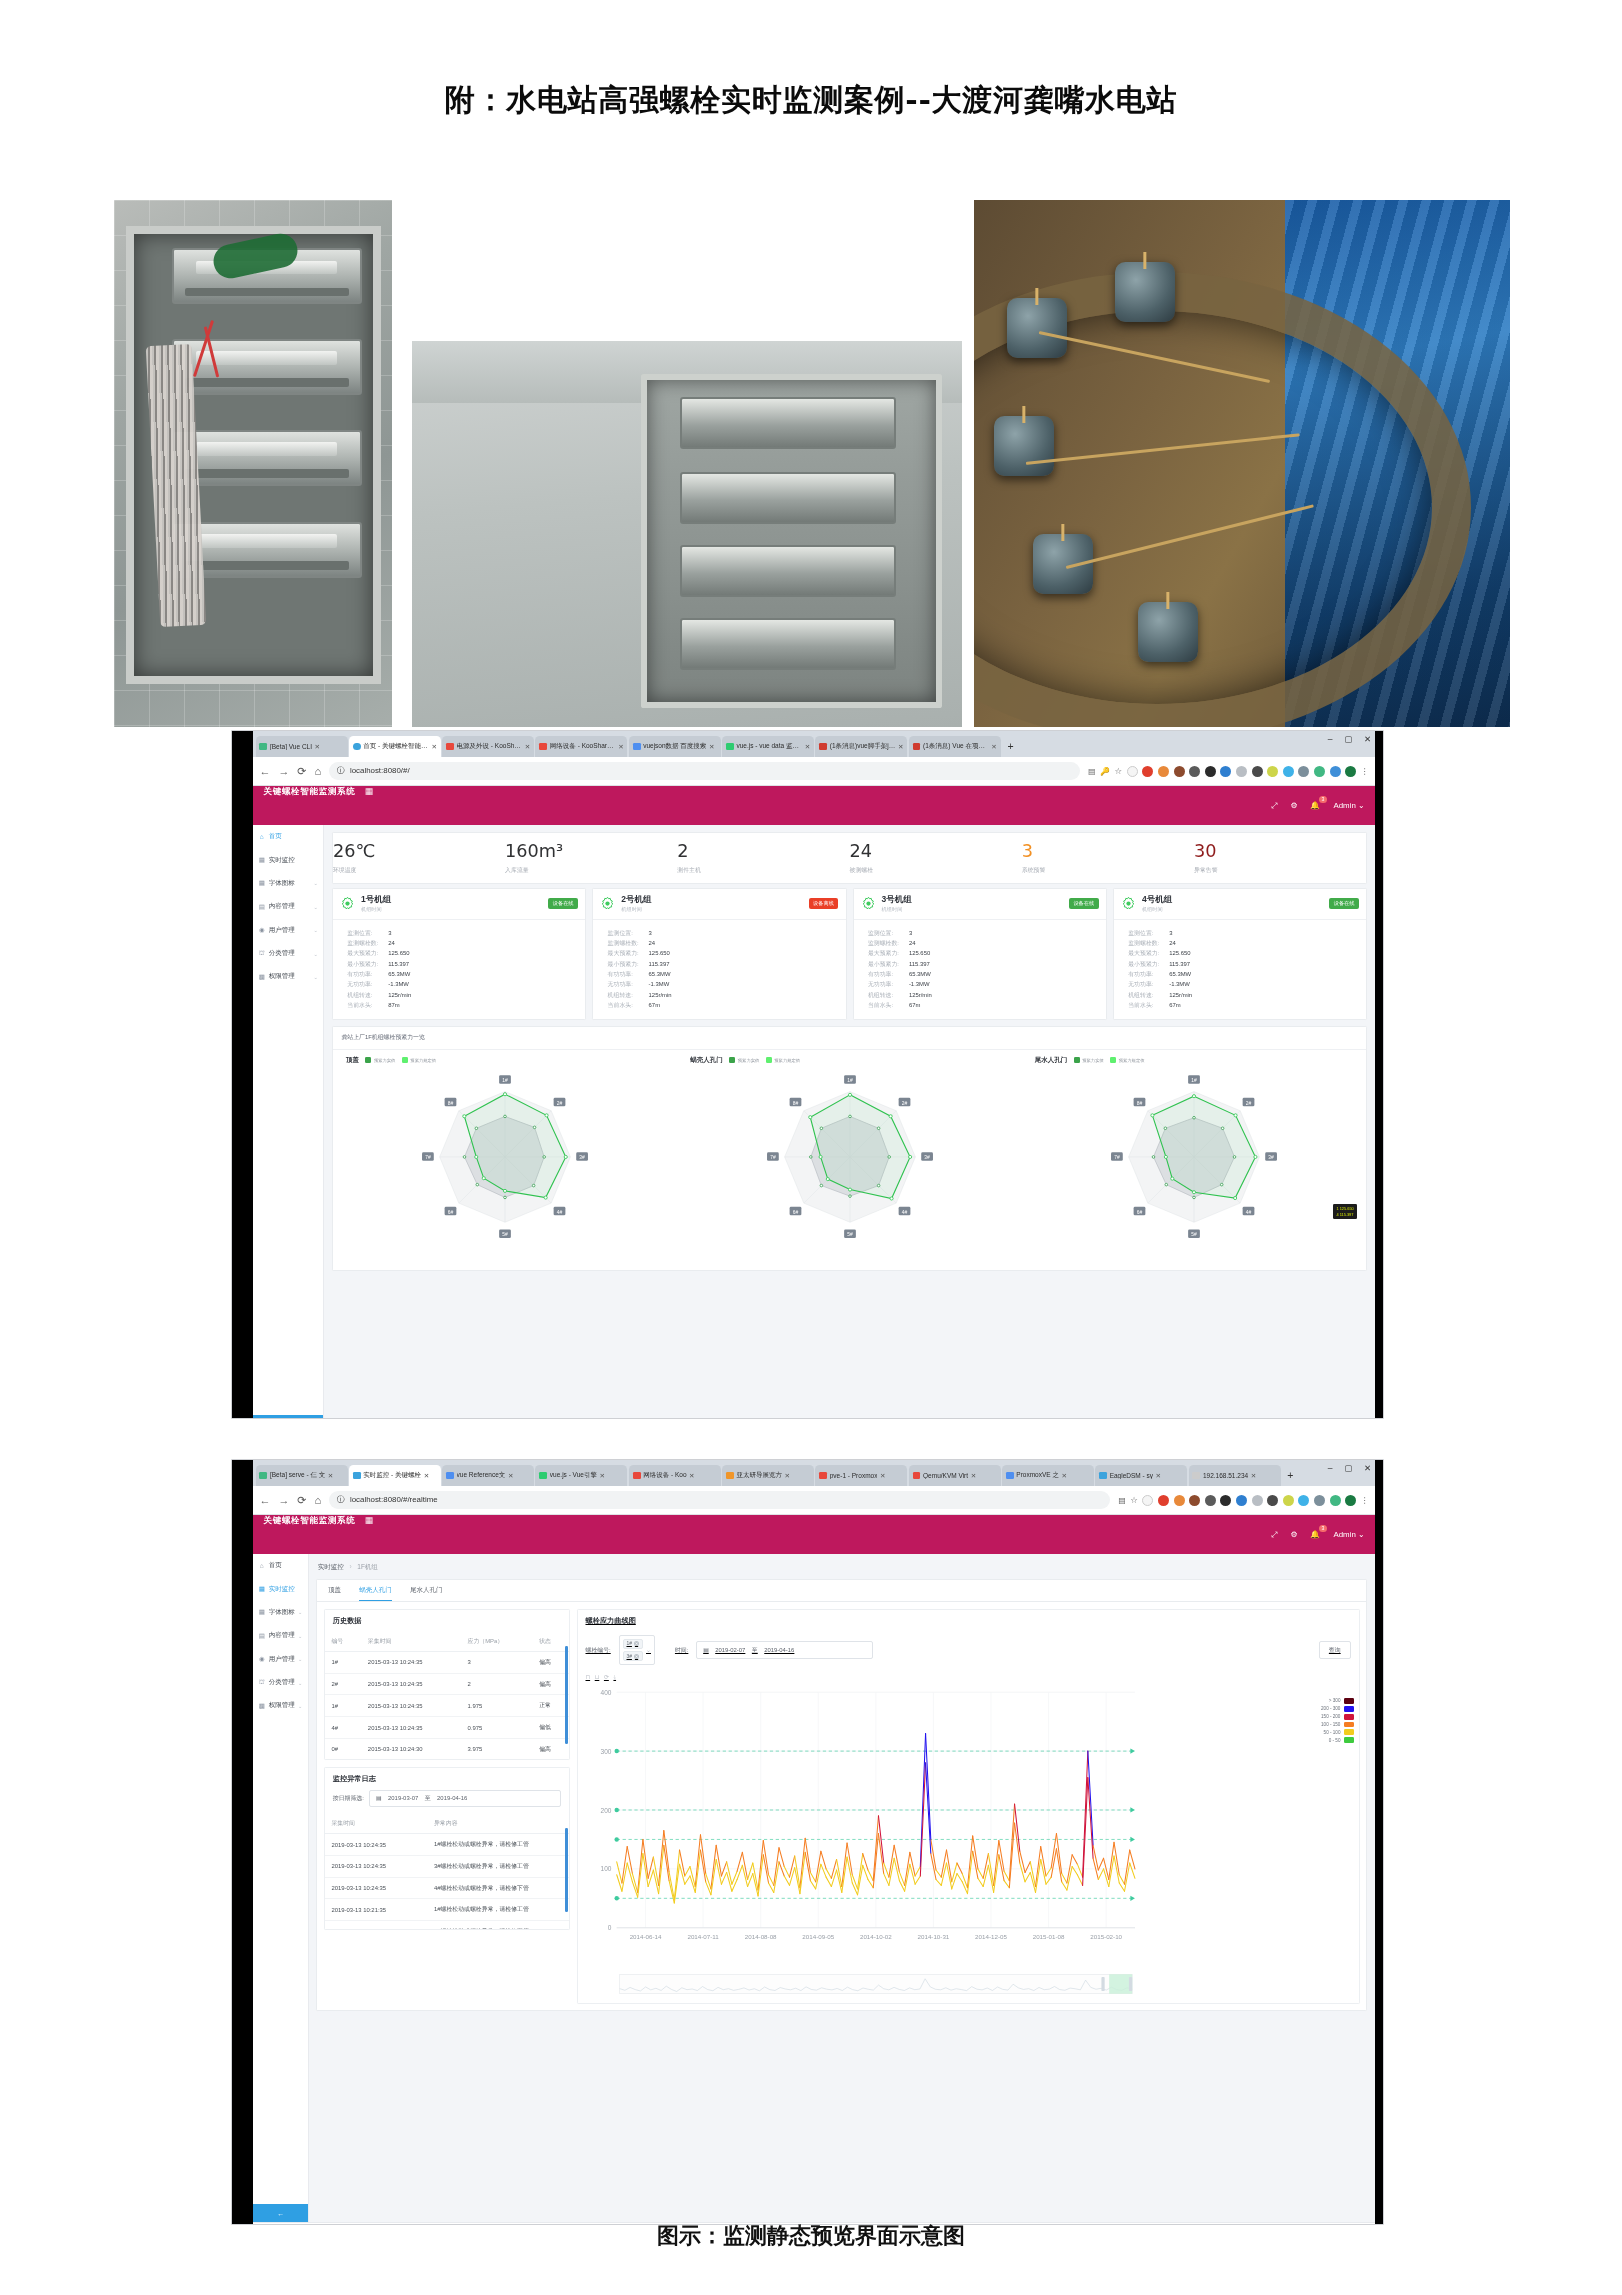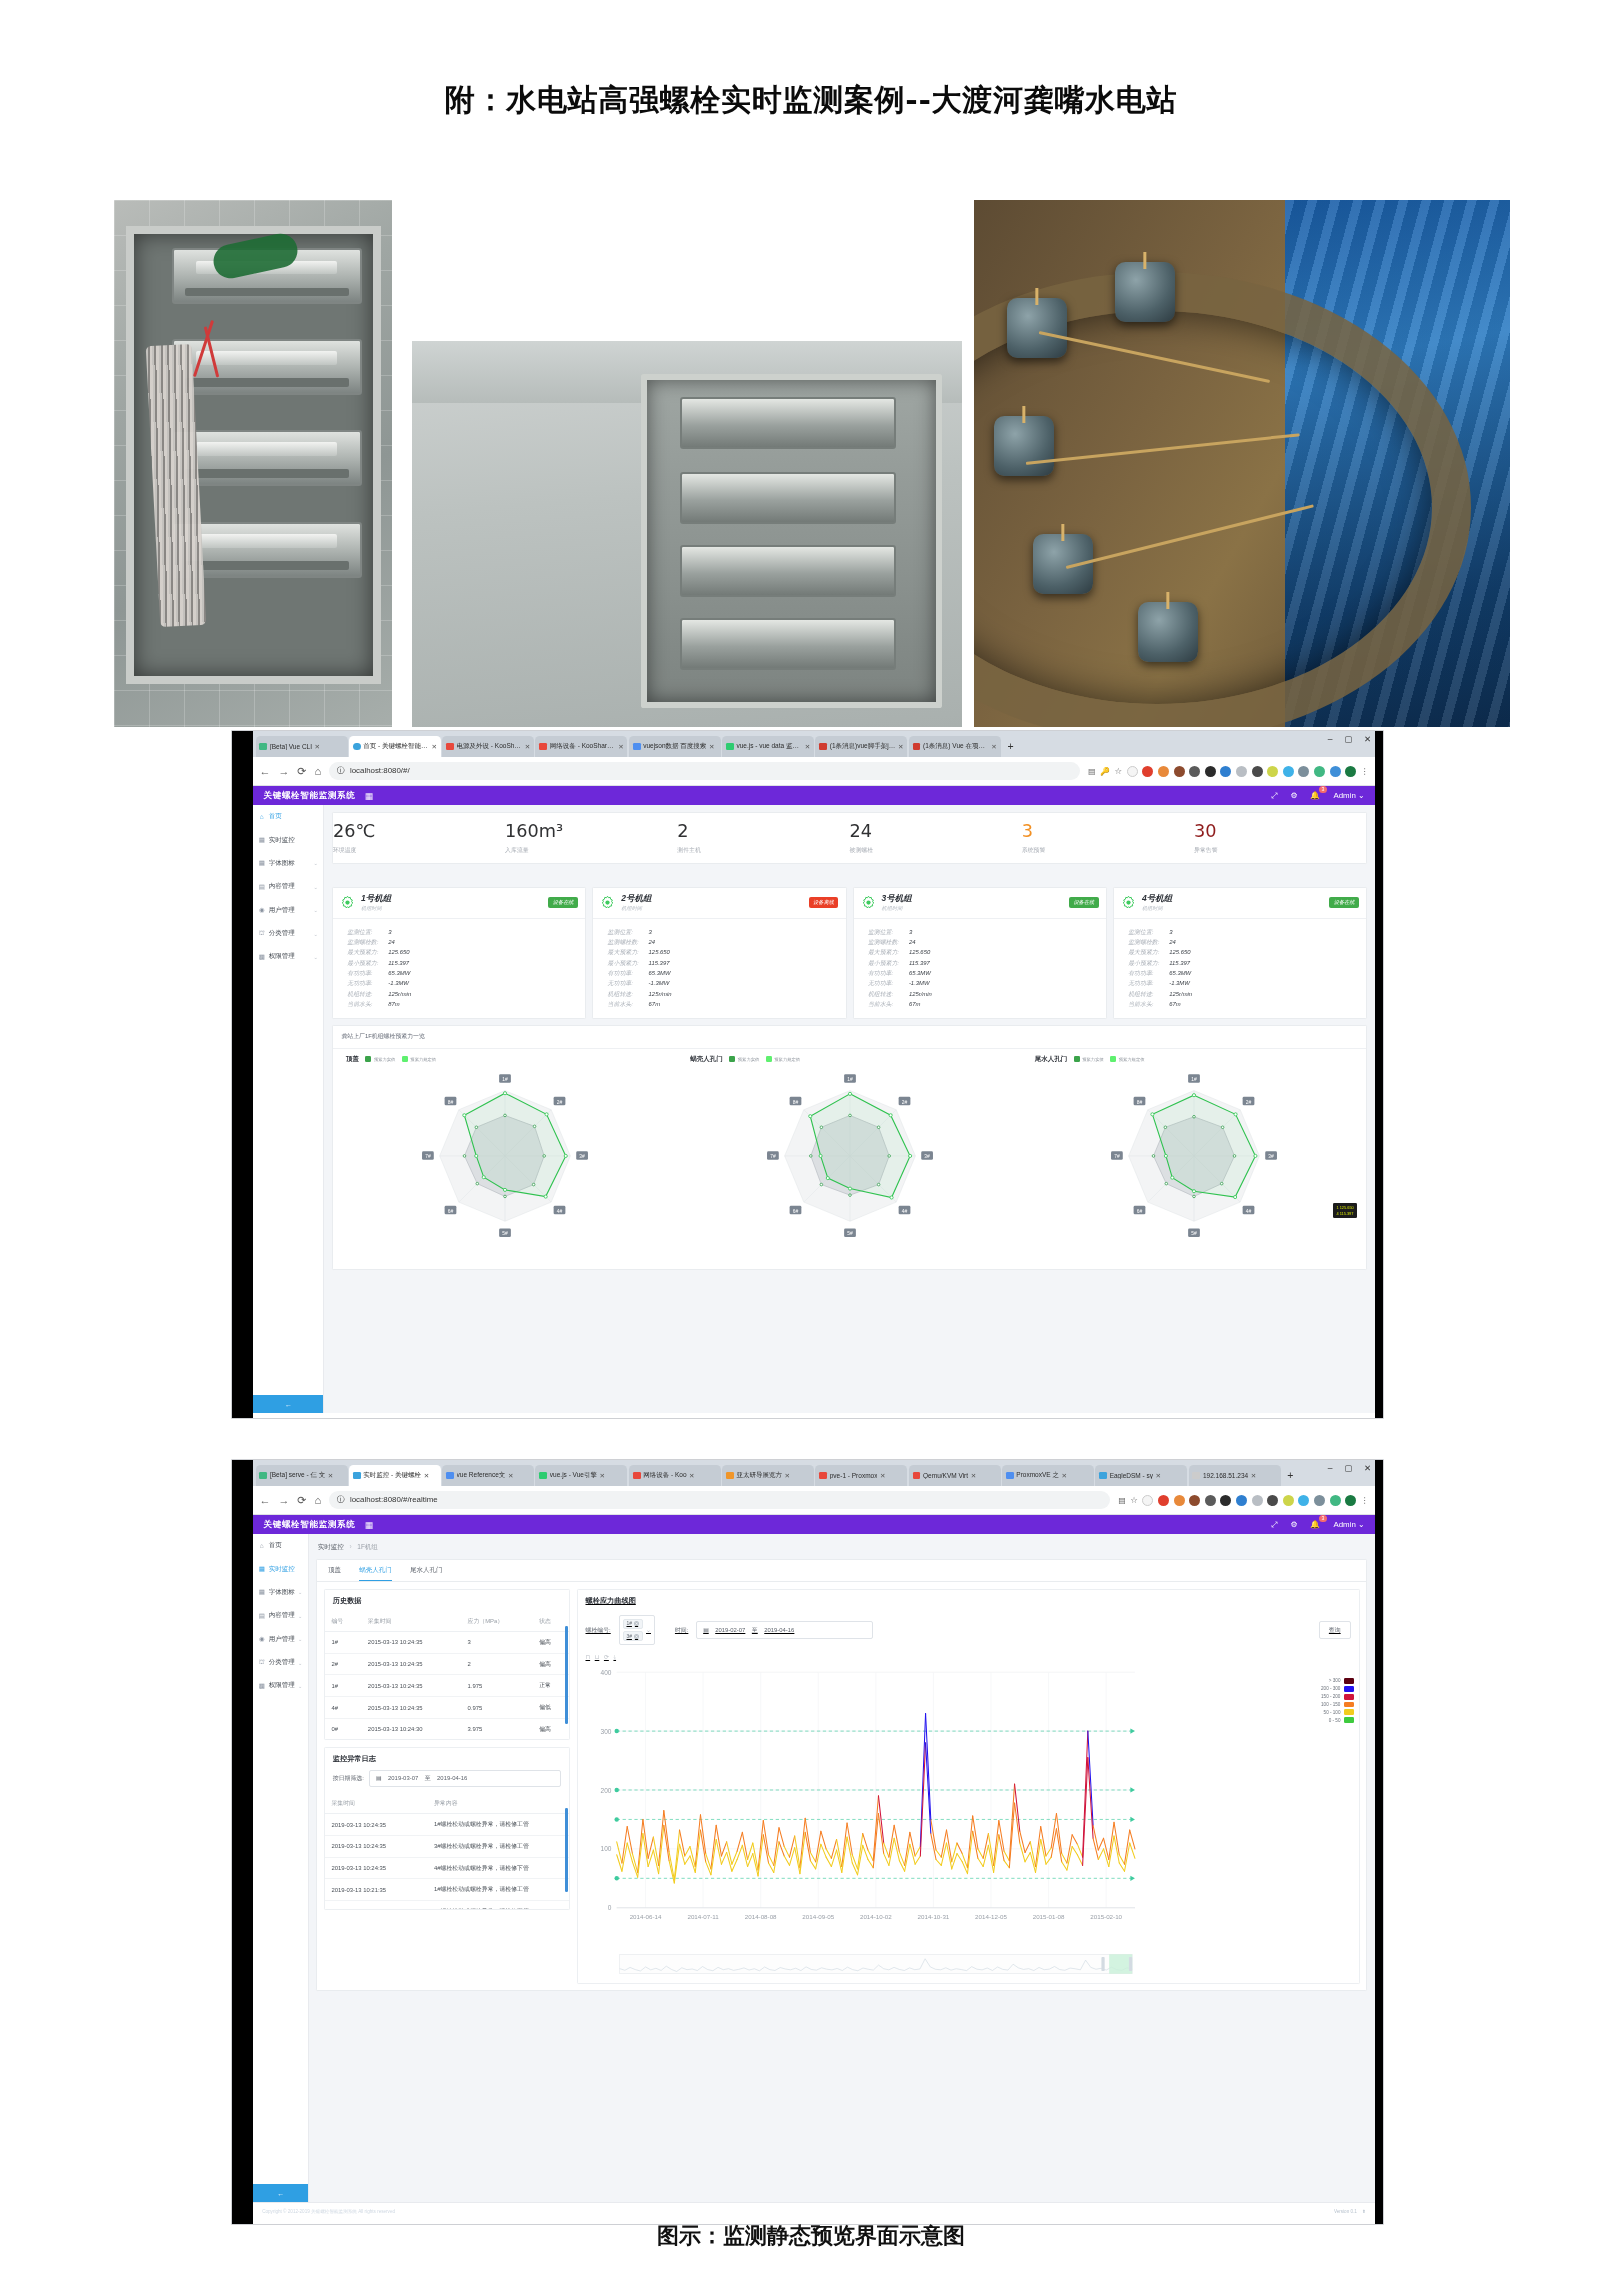--- a/index.html
+++ b/index.html
@@ -114,21 +114,21 @@
 
   
   .urlbar { height:29px; background:#fff; border-bottom:0.7px solid #dfe2e5; display:flex; align-items:center; padding:0 6.5px; gap:7.9px; }
   .nav-ico { font-size:11px; color:#5b5b5b; }
   .urlfield { flex:1 1 auto; height:18.3px; background:#f1f3f4; border-radius:9.2px; display:flex; align-items:center;
     padding:0 7.9px; gap:5.2px; font-size:7.9px; color:#333; }
   .ext-row { display:flex; gap:4.6px; align-items:center; }
   .ext { width:11px; height:11px; border-radius:50%; display:inline-block; }
 
   
-  .apphead { height:19px; background:#6d28d9; display:flex; align-items:center; padding:0 10.5px; color:#fff; font-size:8.5px; gap:9.2px; }
+  .apphead { height:39px; background:#be185d; display:flex; padding:0 10.5px; color:#fff; font-size:8.5px; gap:9.2px; }
   .apphead .brand { font-weight:bold; letter-spacing:0.7px; }
   .apphead .burger { font-size:8.5px; opacity:.95; }
   .apphead .right { margin-left:auto; display:flex; align-items:center; gap:13px; font-size:7.9px; }
   .badge-dot { position:relative; }
   .badge-dot sup { position:absolute; top:-5.2px; right:-6.5px; background:#f56c6c; color:#fff; font-size:5.2px;
     border-radius:5.2px; padding:0 2.6px; line-height:7.2px; }
 
   
   .appbody { display:flex; height:calc(100% - 23.6px - 29px - 26px); background:#f3f5f8; }
   .sidebar { width:71px; background:#fff; border-right:0.7px solid #e8eaee; display:flex; flex-direction:column;
@@ -145,21 +145,21 @@
 
   
   .kpis { background:#fff; border:0.7px solid #e9ecef; border-radius:1.3px; display:flex; padding:9.2px 0 7.9px 0; }
   .kpi { flex:1 1 0; }
   .kpi .v { font-size:17.7px; color:#303133; font-family:"DejaVu Sans",sans-serif; line-height:1.05; }
   .kpi .l { font-size:5.9px; color:#a6abb3; margin-top:5.9px; }
   .kpi.warn .v { color:#f29023; }
   .kpi.alarm .v { color:#8e1b1b; }
 
   
-  .cards { display:flex; gap:5.9px; margin-top:23px;font-style:italic; }
+  .cards { display:flex; gap:5.9px; margin-top:4px; }
   .card { flex:1 1 0; background:#fff; border:0.7px solid #e9ecef; border-radius:1.3px; }
   .card-hd { display:flex; align-items:center; gap:5.9px; padding:5.9px 7.2px; border-bottom:0.7px solid #eef0f3; }
   .gear { width:15px; height:15px; flex:none; }
   .card-t { font-size:8.5px; font-weight:bold; color:#2b2f36; line-height:1.15; }
   .card-s { font-size:5.2px; color:#b3b9c1; margin-top:1.3px; }
   .pill { margin-left:auto; font-size:5.2px; color:#fff; padding:2px 4.6px; border-radius:2px; white-space:nowrap; }
   .pill.on { background:#41ab4a; }
   .pill.off { background:#ea3f27; }
   .card-bd { padding:7.9px 7.2px 8.5px 14.4px; }
   .kv { display:flex; font-size:5.9px; line-height:1.75; }

